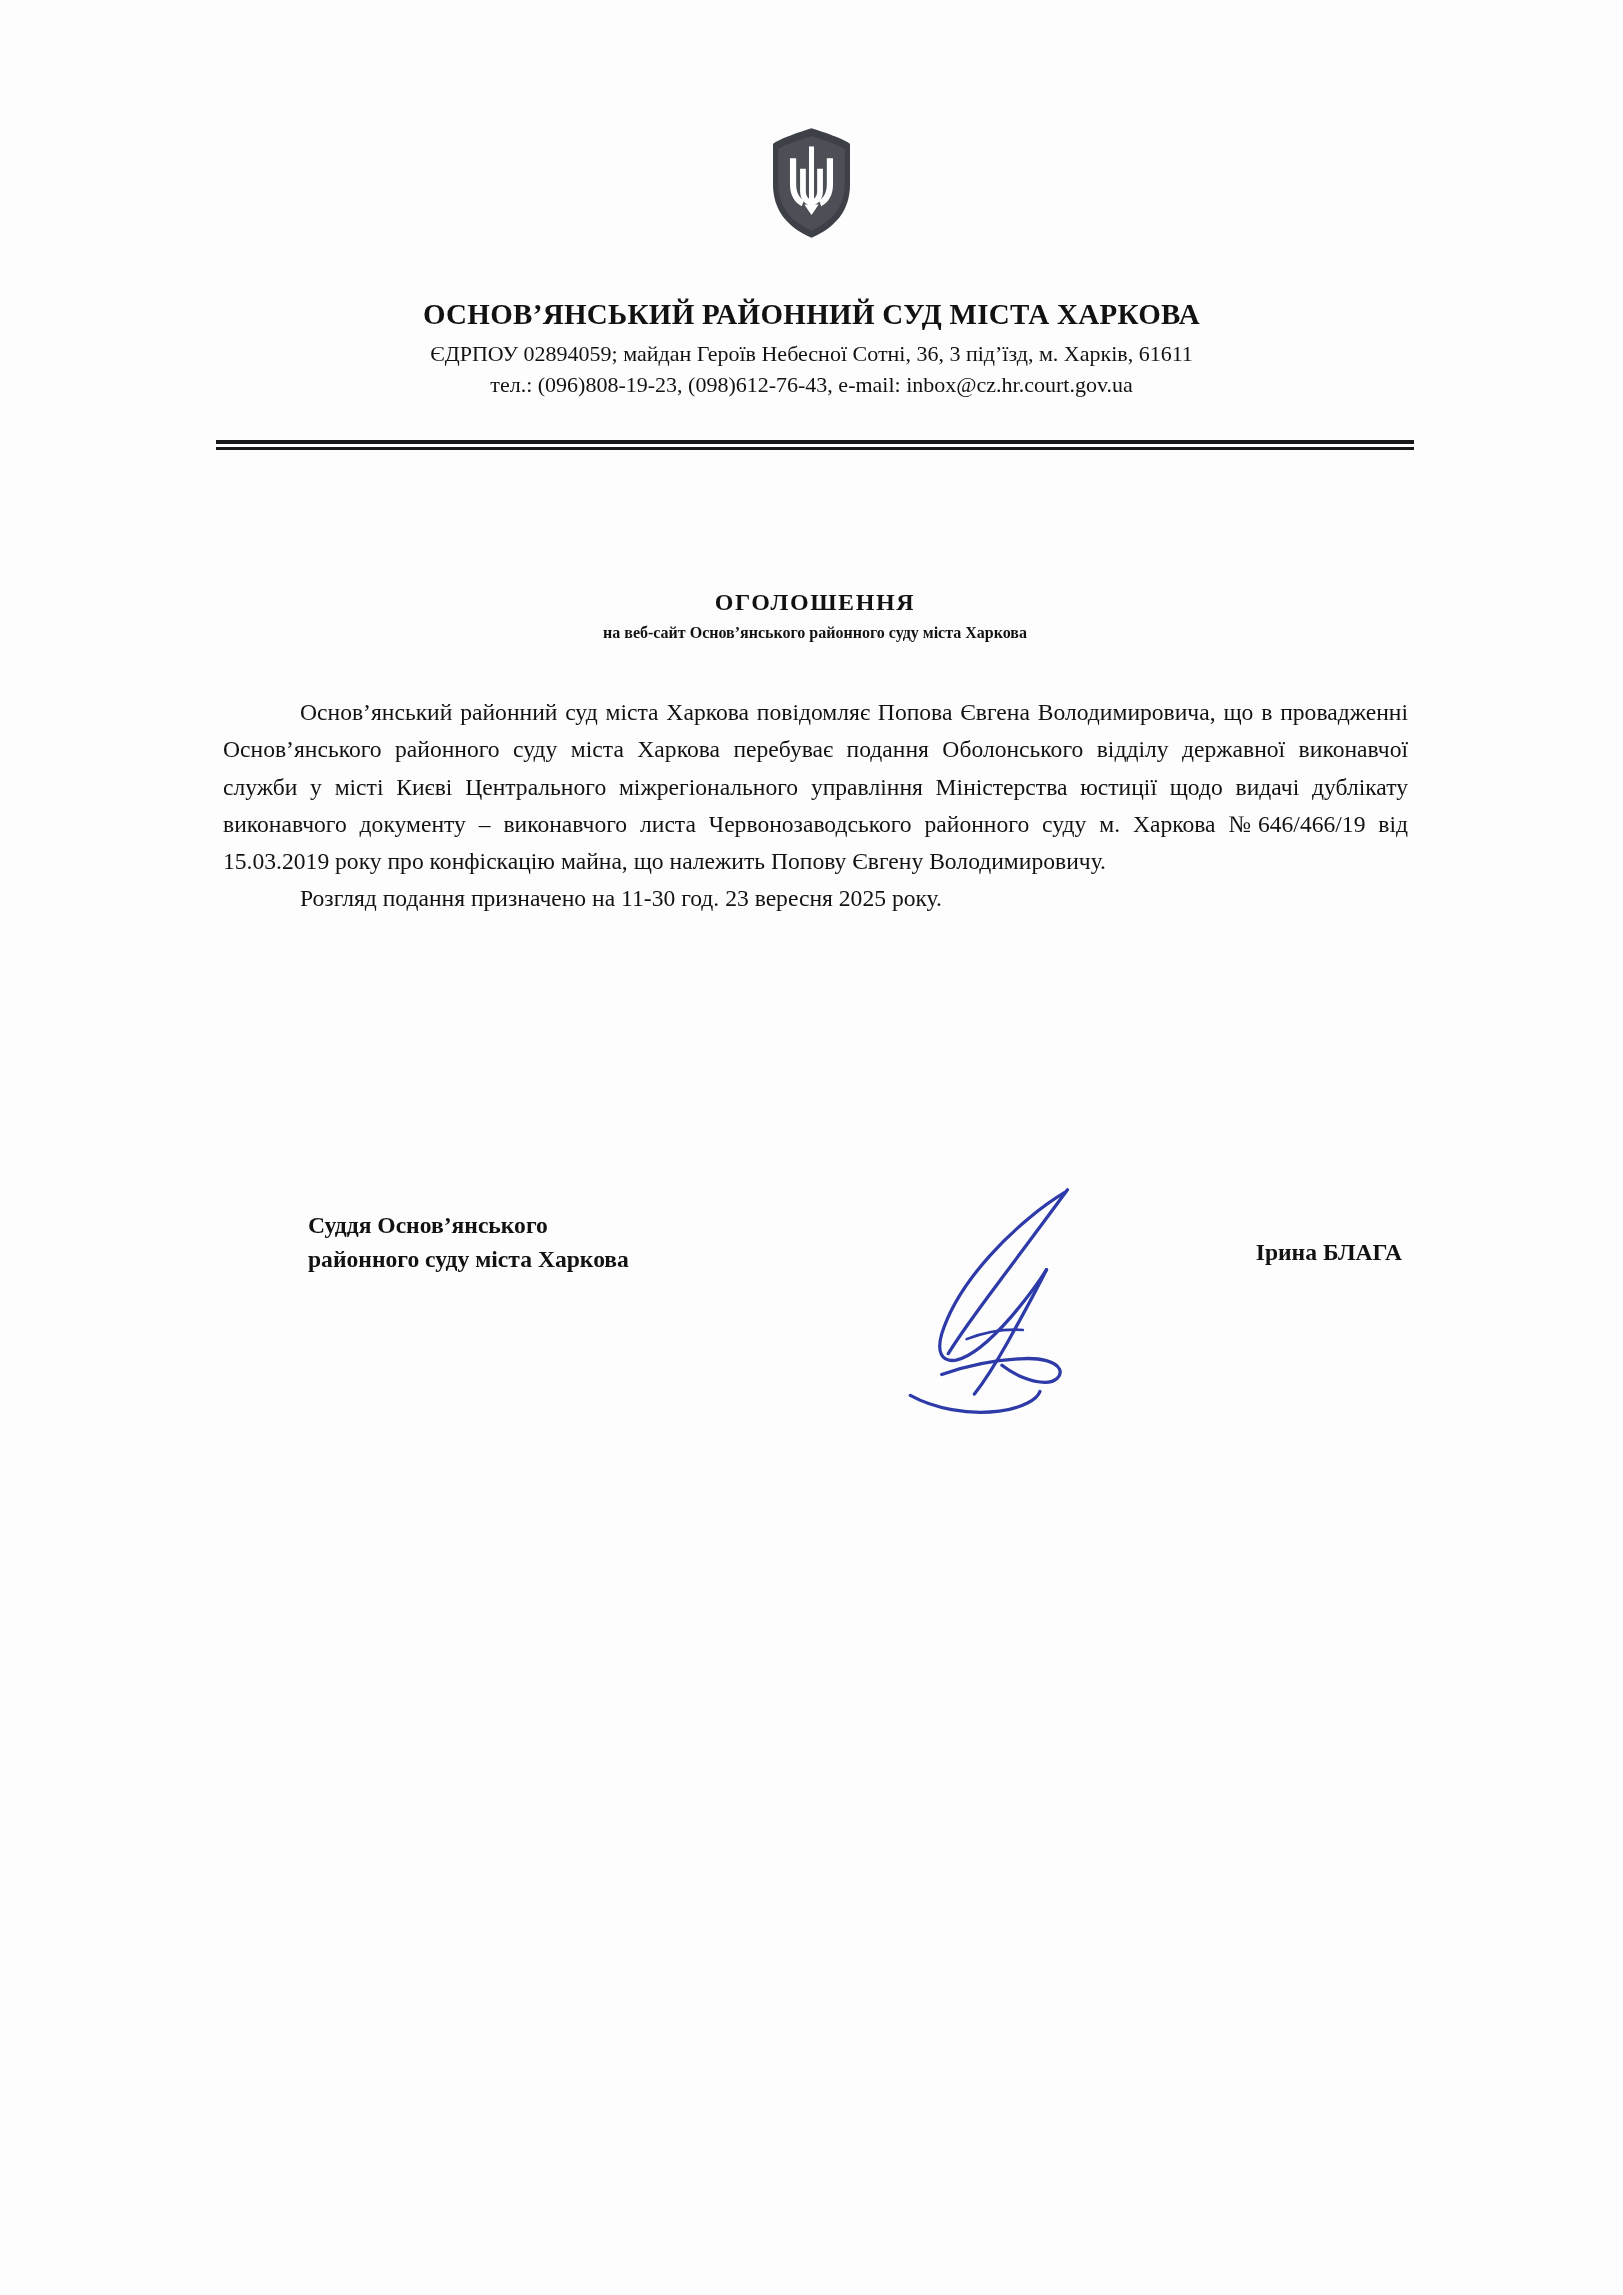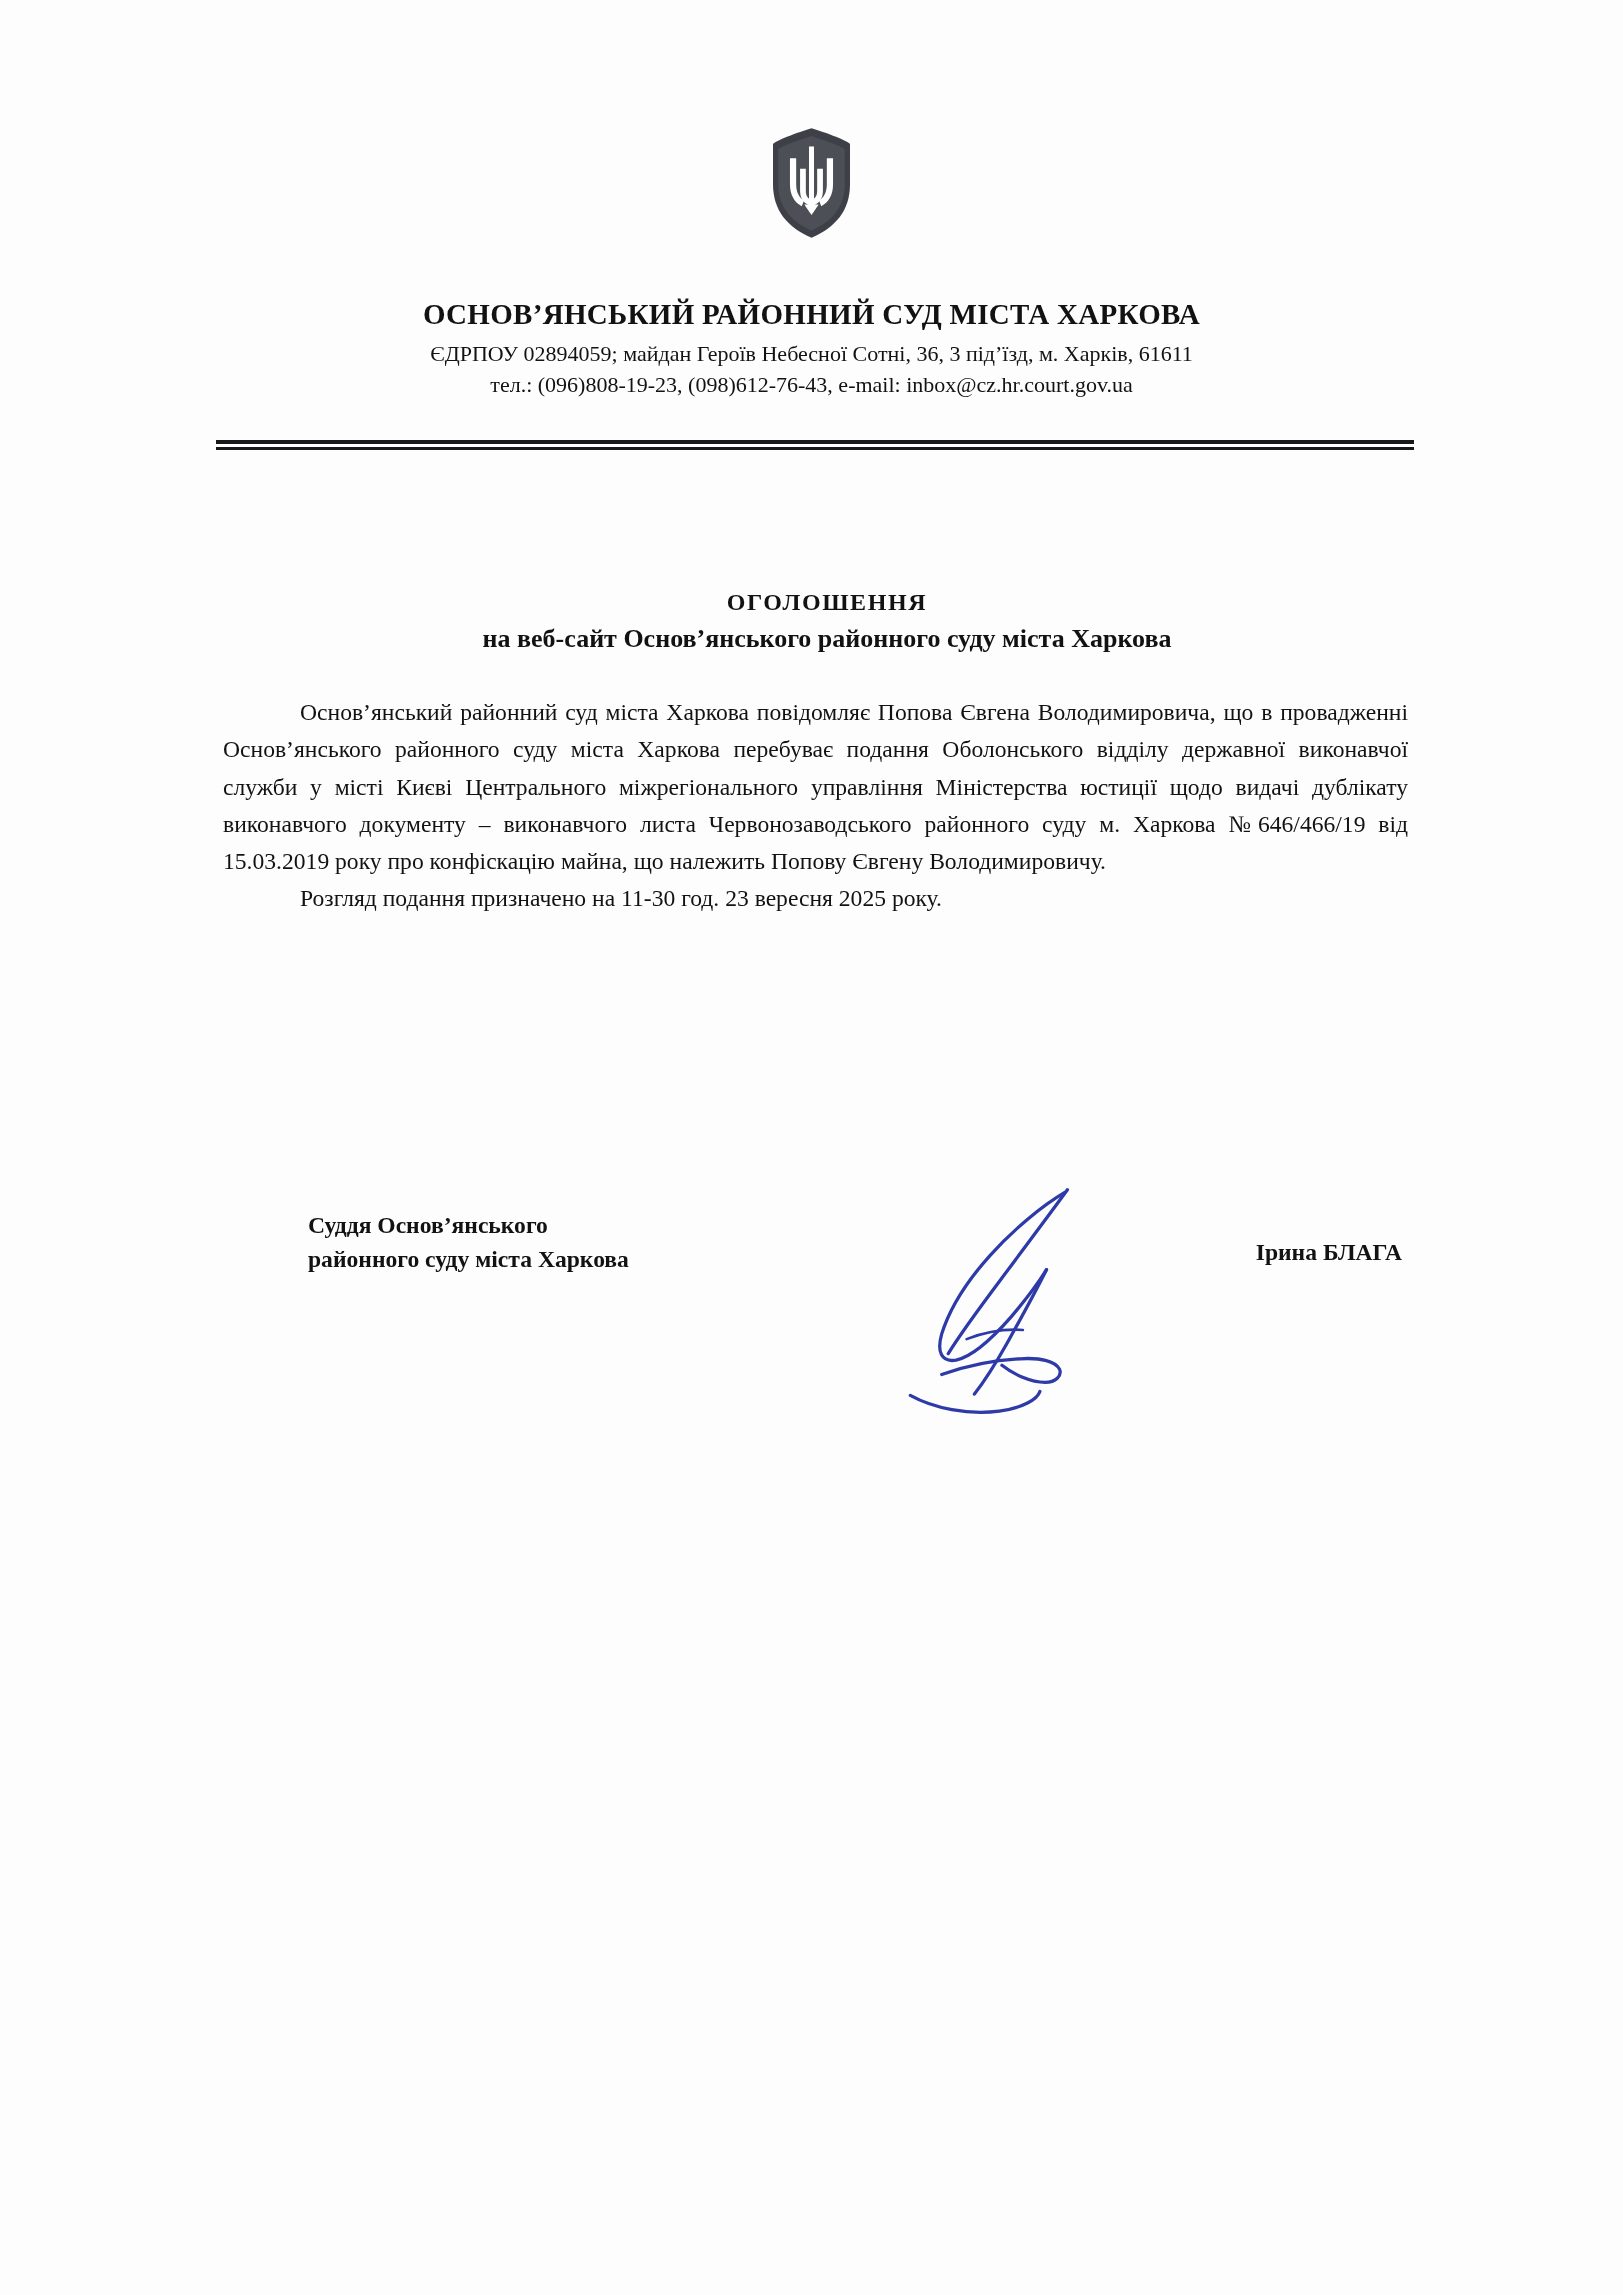--- a/index.html
+++ b/index.html
@@ -84,32 +84,32 @@
     left: 223px;
     top: 461px;
     width: 1178px;
     font-size: 23px;
     line-height: 1.52;
   }
 
   
   .title-block {
     position: absolute;
-    left: 228px;
+    left: 216px;
     top: 589px;
     width: 1198px;
     text-align: center;
   }
   .title-main {
     font-size: 24px;
     font-weight: bold;
     letter-spacing: 1.6px;
   }
   .title-sub {
-    font-size: 26px;
+    font-size: 16px;
     font-weight: bold;
     margin-top: 7.9px;
   }
 
   
   .body-text {
     position: absolute;
     left: 223px;
     top: 694px;
     width: 1185px;

